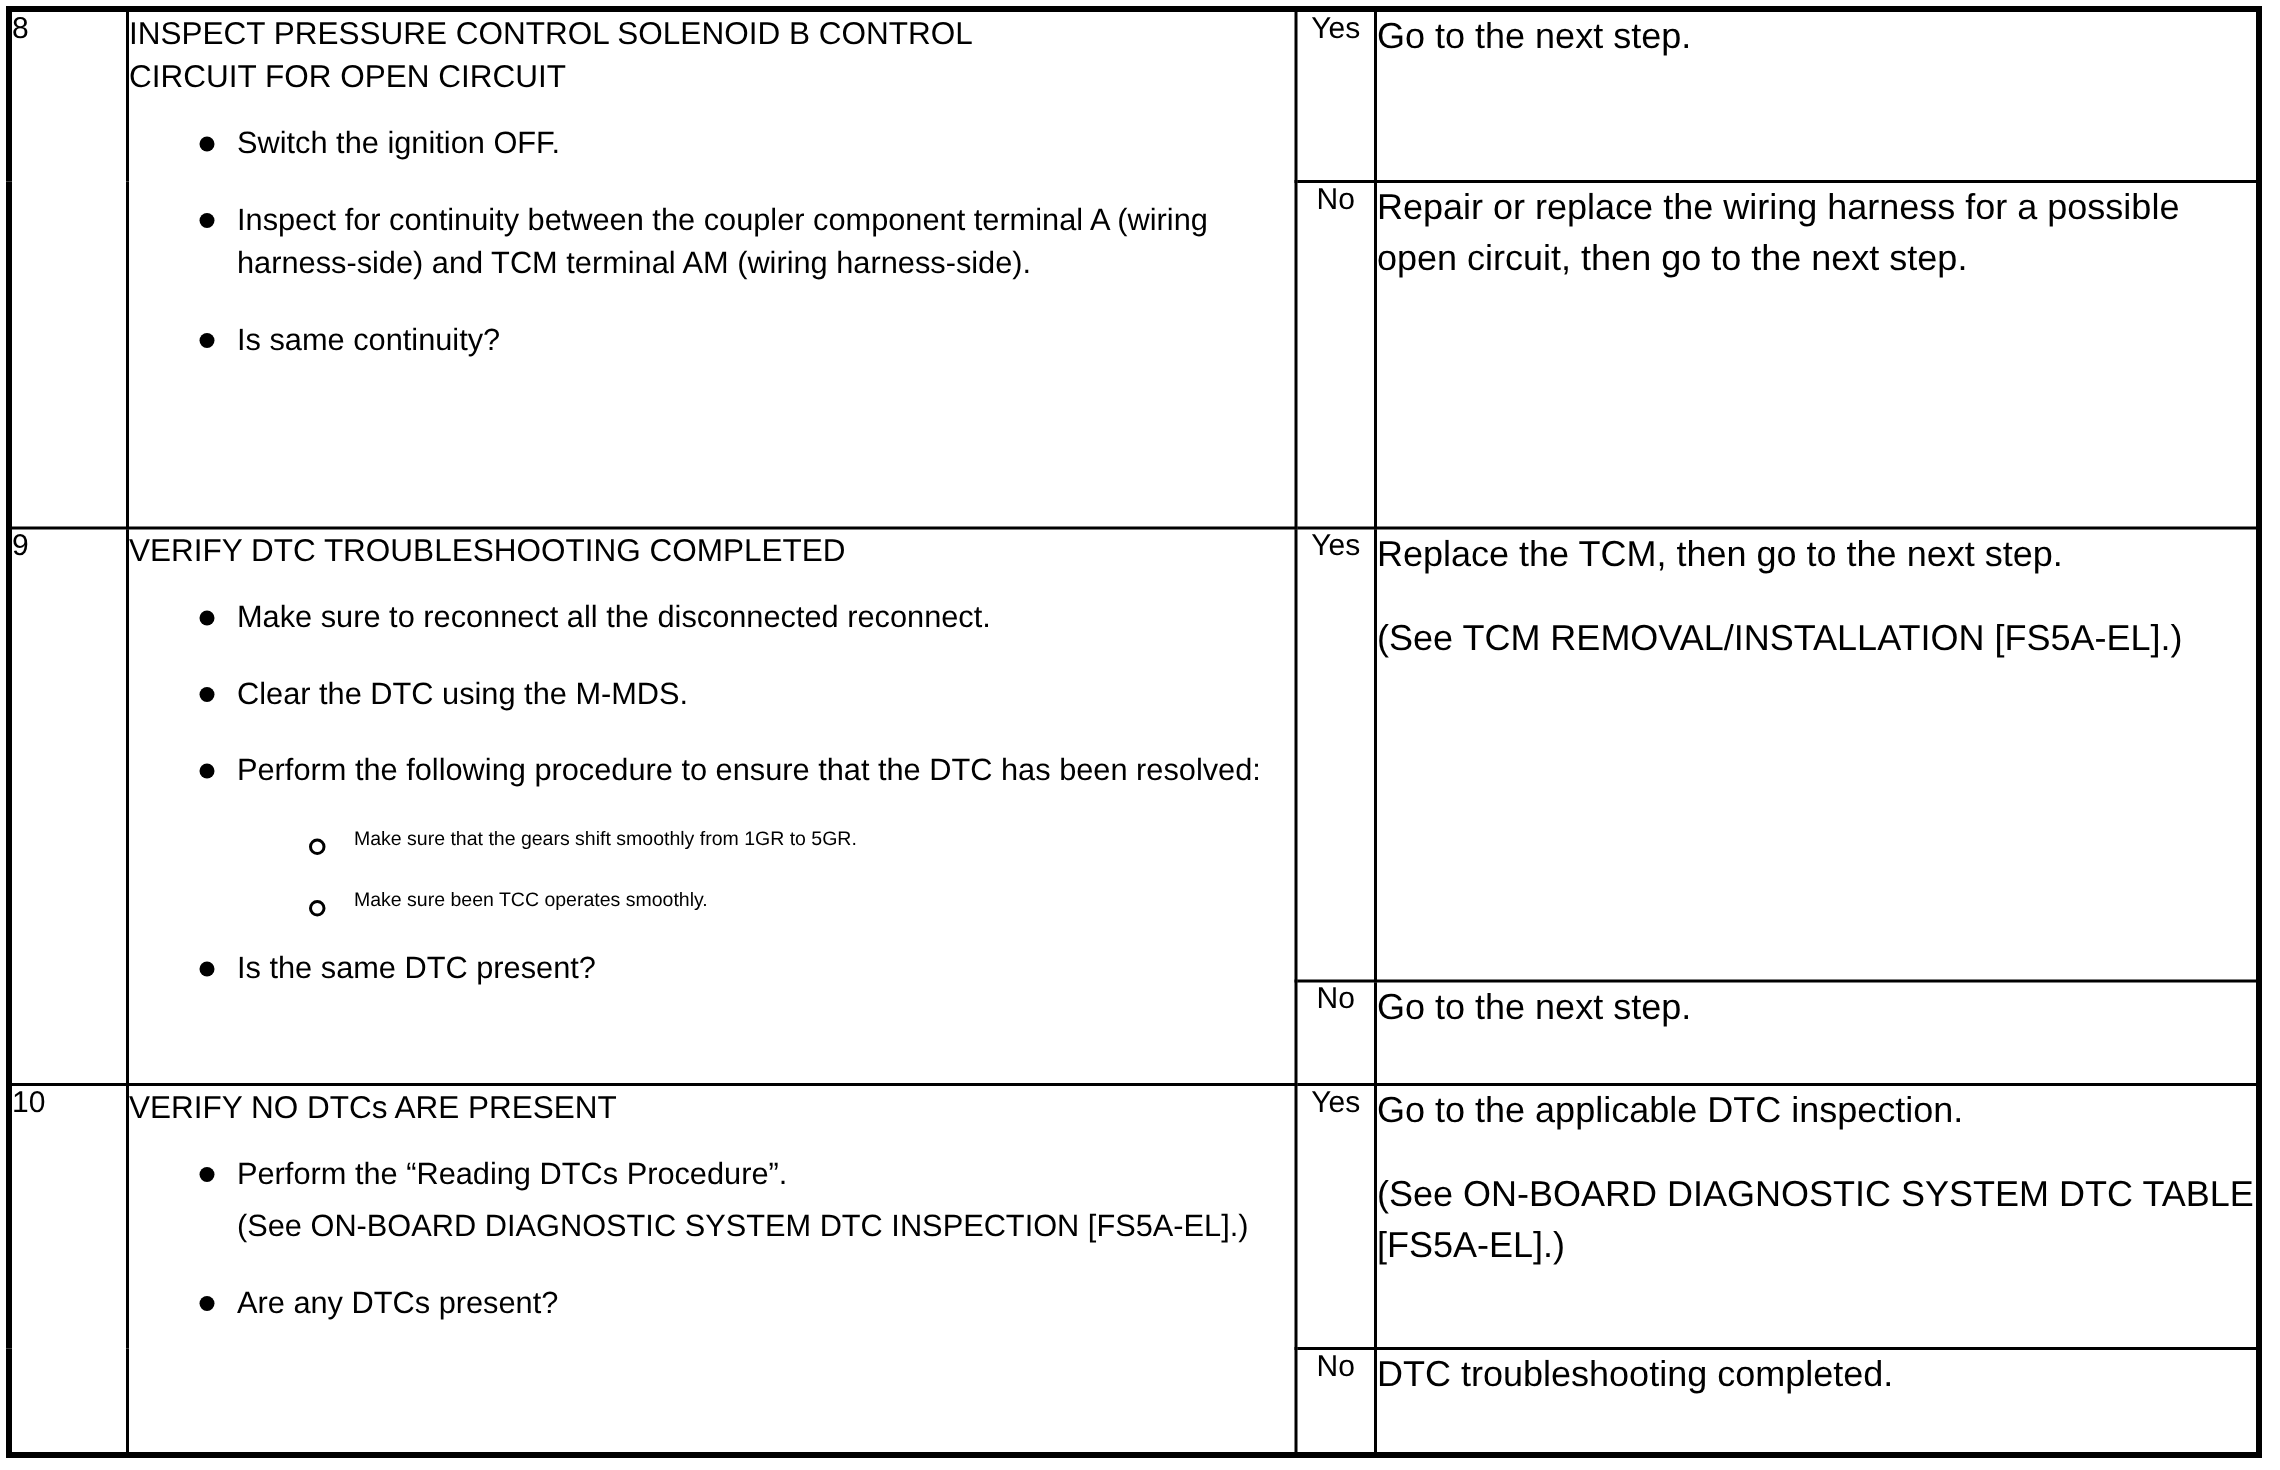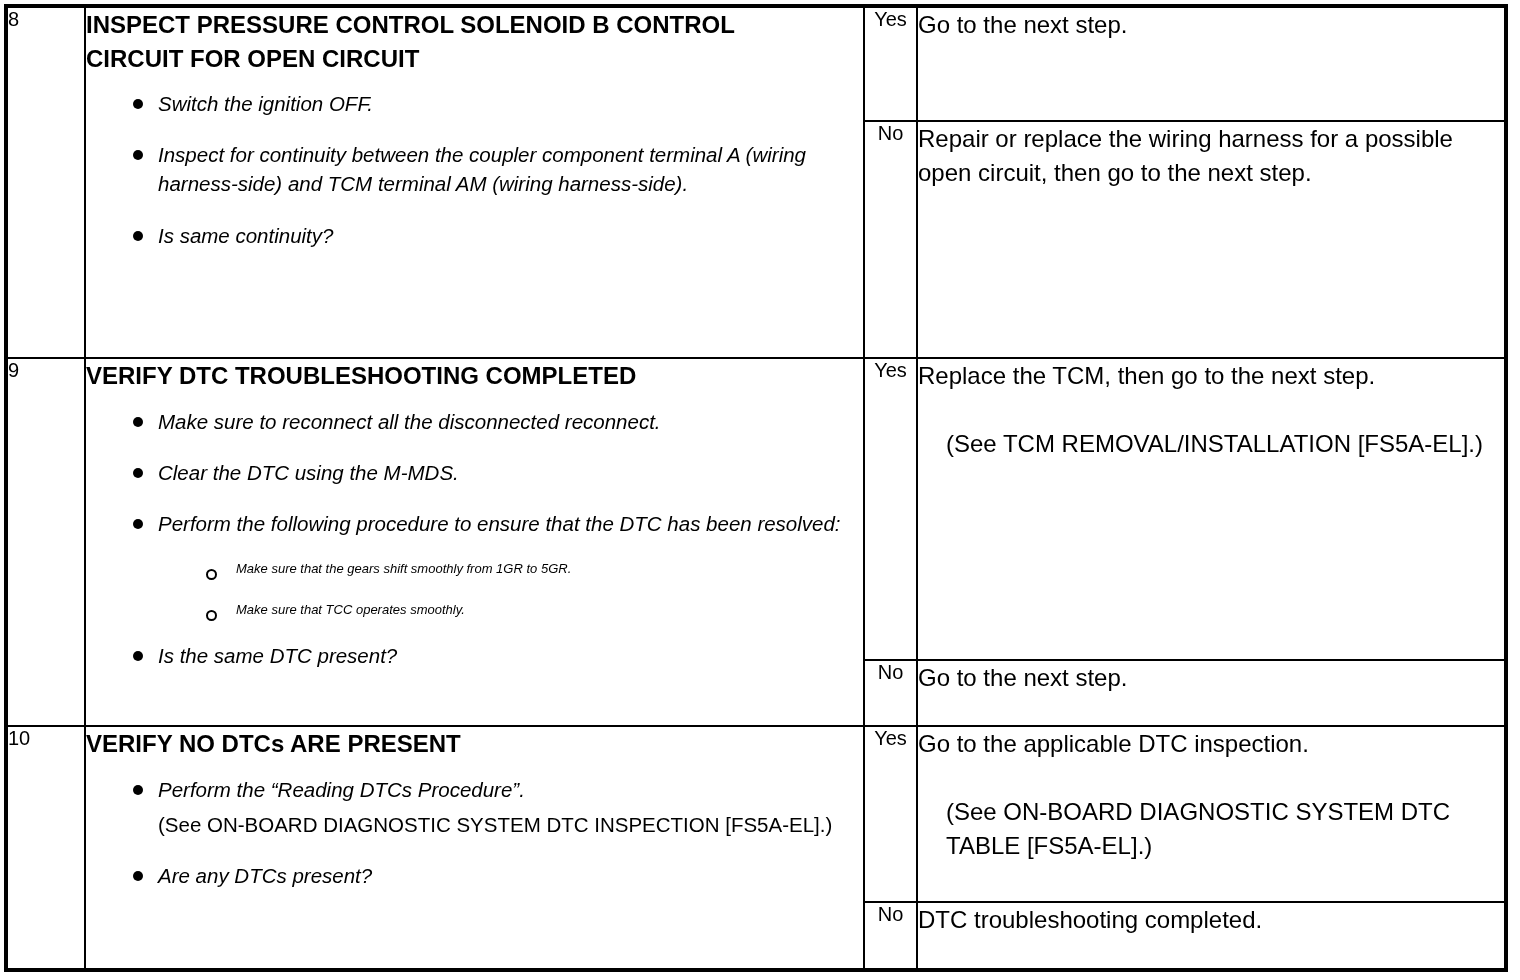--- a/index.html
+++ b/index.html
@@ -54,22 +54,22 @@
     line-height: 1.15;
     padding: 8px 0 0 7px;
     font-weight: normal;
   }
 
   
   .action-cell {
     padding: 8px 10px 10px 8px;
   }
   .action-title {
-    font-size: 24px;
-    font-weight: bold;
+    font-size: 21px;
+    font-weight: normal;
     line-height: 1.40;
     letter-spacing: 0px;
     margin: 0 0 14px 0;
     white-space: pre-line;
   }
   .bullets {
     margin: 0;
     padding: 0;
     list-style: none;
   }
@@ -83,21 +83,21 @@
   .bullets > li:last-child { margin-bottom: 0; }
   .bullets > li > .bdot {
     position: absolute;
     left: 47px;
     top: 10px;
     width: 10px;
     height: 10px;
     background: #000;
     border-radius: 50%;
   }
-  .li-text { display: block; font-style: italic; }
+  .li-text { display: block; }
   .li-note {
     display: block;
     margin-top: 6px;
   }
 
   
   .sublist {
     margin: 22px 0 0 0;
     padding: 0;
     list-style: none;
@@ -133,21 +133,21 @@
     white-space: nowrap;
   }
 
   
   .result-cell {
     font-size: 24px;
     line-height: 1.42;
     padding: 8px 8px 8px 9px;
   }
   .result-cell p { margin: 0; }
-  .result-cell p + p { margin-top: 34px; padding-left: 28px; }
+  .result-cell p + p { margin-top: 22px; }
 </style>
 </head>
 <body>
 
 <div class="page">
 
   <table class="dtc-table">
     <colgroup>
       <col class="c-step">
       <col class="c-action">
@@ -212,21 +212,21 @@
             <li class="has-sub">
               <span class="bdot"></span>
               <span class="li-text">Perform the following procedure to ensure that the DTC has been resolved:</span>
               <ul class="sublist">
                 <li>
                   <span class="cdot"></span>
                   <span class="li-text">Make sure that the gears shift smoothly from 1GR to 5GR.</span>
                 </li>
                 <li>
                   <span class="cdot"></span>
-                  <span class="li-text">Make sure that TCC operates smoothly.</span>
+                  <span class="li-text">Make sure been TCC operates smoothly.</span>
                 </li>
               </ul>
             </li>
             <li>
               <span class="bdot"></span>
               <span class="li-text">Is the same DTC present?</span>
             </li>
           </ul>
         </td>
         <td class="yn-cell" style="height:302px;">

